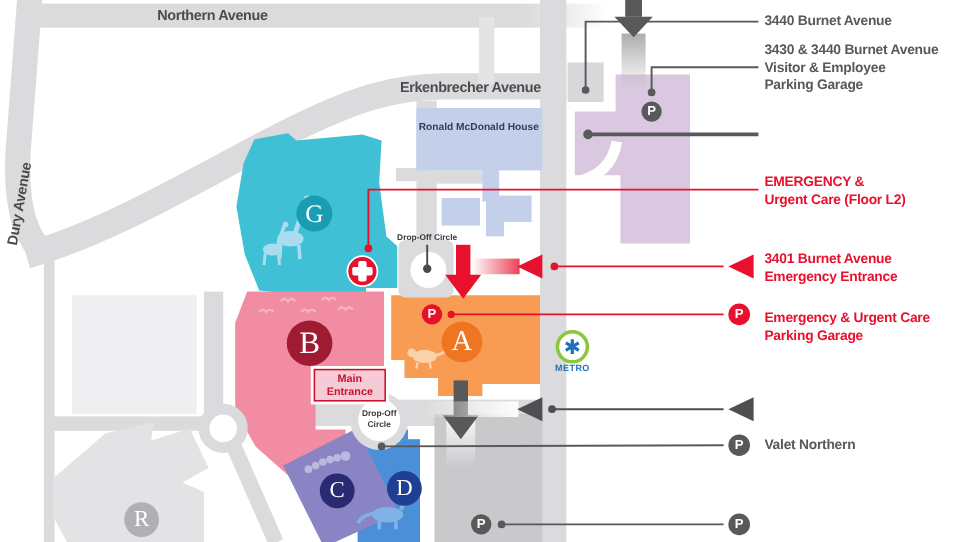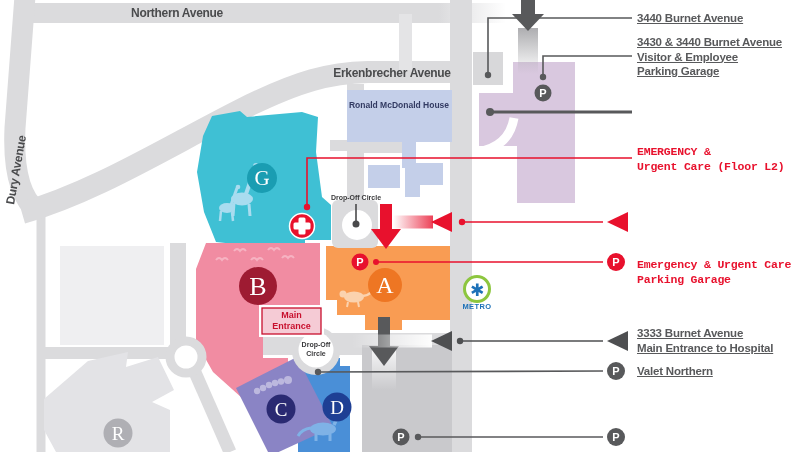--- a/index.html
+++ b/index.html
@@ -2,22 +2,22 @@
 <html><head>
 <meta charset="utf-8">
 <style>
   html,body{margin:0;padding:0;background:#fff;}
   .stage{position:relative;width:804px;height:452px;background:#fff;overflow:hidden;
          font-family:"Liberation Sans",sans-serif;}
   .stage svg{position:absolute;left:0;top:0;}
   
   .lg{position:absolute;left:637px;white-space:pre-line;
       font:700 11.5px/14.5px "Liberation Sans",sans-serif;letter-spacing:-0.2px;}
-  .lg.gray{color:#58595B;text-decoration:underline;}
-  .lg.red{color:#E8112D;font-family:Liberation Mono, monospace;}
+  .lg.gray{color:#58595B;}
+  .lg.red{color:#E8112D;}
   
   .street{font:700 12px "Liberation Sans",sans-serif;fill:#4A4B4D;letter-spacing:-0.3px;}
   .bldg-letter{font-family:"Liberation Serif","DejaVu Serif",serif;fill:#fff;
                text-anchor:middle;font-weight:400;}
   .p-letter{font:700 11px "Liberation Sans",sans-serif;fill:#fff;text-anchor:middle;}
   .tiny{font:700 7px "Liberation Sans",sans-serif;fill:#3A3A3C;text-anchor:middle;}
   .rmh-label{font:700 8.5px "Liberation Sans",sans-serif;fill:#333B63;text-anchor:middle;}
   .me-label{font:700 9px "Liberation Sans",sans-serif;fill:#C8102E;text-anchor:middle;}
   .metro-label{font:700 7.5px "Liberation Sans",sans-serif;fill:#1D71B8;text-anchor:middle;letter-spacing:.4px;}
   .metro-sym{font:400 17px "DejaVu Sans",sans-serif;fill:#1D71B8;text-anchor:middle;}
@@ -240,19 +240,19 @@
   <text class="tiny" x="316" y="347">Drop-Off</text>
   <text class="tiny" x="316" y="356">Circle</text>
 </svg>
 
 <div class="lg gray" style="top:11px">3440 Burnet Avenue</div>
 <div class="lg gray" style="top:35px">3430 &amp; 3440 Burnet Avenue
 Visitor &amp; Employee
 Parking Garage</div>
 <div class="lg red" style="top:145px">EMERGENCY &amp;
 Urgent Care (Floor L2)</div>
+<div class="lg red" style="top:209px">3401 Burnet Avenue
+Emergency Entrance</div>
 <div class="lg red" style="top:258px">Emergency &amp; Urgent Care
 Parking Garage</div>
-<div class="lg gray" style="top:326px">3333 Burnet Avenue
-Main Entrance to Hospital</div>
 <div class="lg gray" style="top:364px">Valet Northern</div>
 
 </div>
 
 </body></html>

